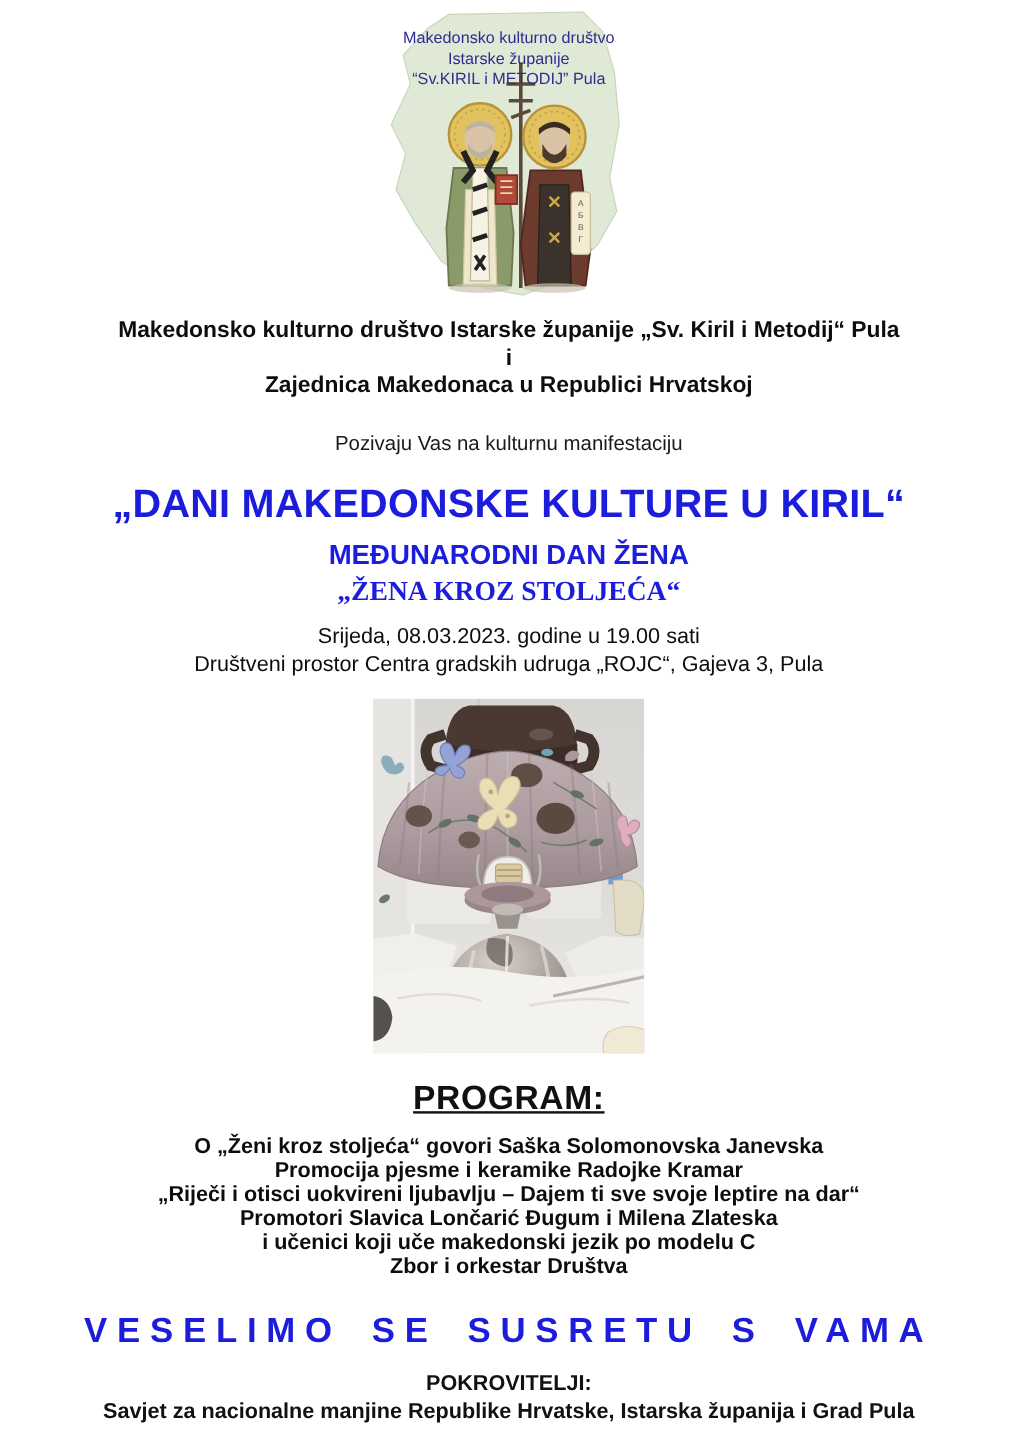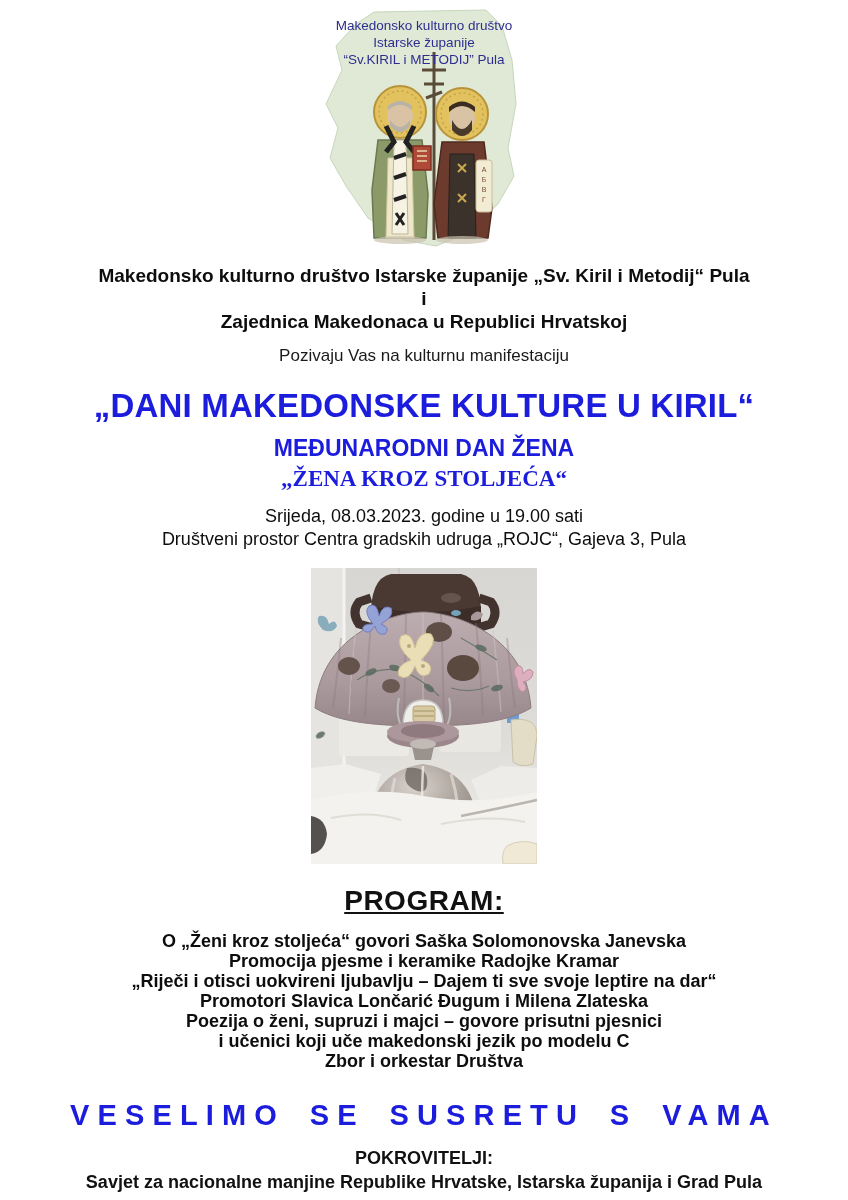--- a/index.html
+++ b/index.html
@@ -18,32 +18,32 @@
     overflow: hidden;
   }
   
   .logo-wrap {
     position: relative;
     width: 216px; height: 242px;
     margin: 8px auto 0 auto;
   }
   .logo-art { position: absolute; left: 0; top: 0; }
   .logo-text {
-    position: absolute; left: 0; top: 10px; width: 100%;
+    position: absolute; left: 0; top: 16px; width: 100%;
     font-size: 13.5px; font-weight: 500; line-height: 1.25;
     color: #2e2e8f; letter-spacing: 0;
   }
   
   .org-block {
     margin-top: 14px;
     font-size: 19px; font-weight: bold; line-height: 23px;
     color: #0d0d0d;
   }
   .invite-line {
-    margin-top: 13px;
+    margin-top: 27px;
     font-size: 17px; font-weight: normal;
     color: #1a1a1a;
   }
   
   .title-main {
     margin-top: 21px;
     font-size: 33px; font-weight: bold;
     letter-spacing: 0.2px;
   }
   .title-sub1 { margin-top: 10px; font-size: 23px; font-weight: bold; }
@@ -302,21 +302,20 @@
       <path d="M0,248 Q14,250 16,266 Q14,284 0,286 Z" fill="#55514e"></path>
     </svg>
   </div>
 
   <div class="program-heading">PROGRAM:</div>
   <div class="program-list">
     <div>O „Ženi kroz stoljeća“ govori Saška Solomonovska Janevska</div>
     <div>Promocija pjesme i keramike Radojke Kramar</div>
     <div>„Riječi i otisci uokvireni ljubavlju – Dajem ti sve svoje leptire na dar“</div>
     <div>Promotori Slavica Lončarić Đugum i Milena Zlateska</div>
-    <div>Poezija o ženi, supruzi i majci – govore prisutni pjesnici</div>
     <div>i učenici koji uče makedonski jezik po modelu C</div>
     <div>Zbor i orkestar Društva</div>
   </div>
 
   <div class="slogan blue" style="color: rgb(28, 28, 221);">VESELIMO SE SUSRETU S VAMA</div>
   <div class="sponsors-heading">POKROVITELJI:</div>
   <div class="sponsors-line">Savjet za nacionalne manjine Republike Hrvatske, Istarska županija i Grad Pula</div>
 
 </div>
 

